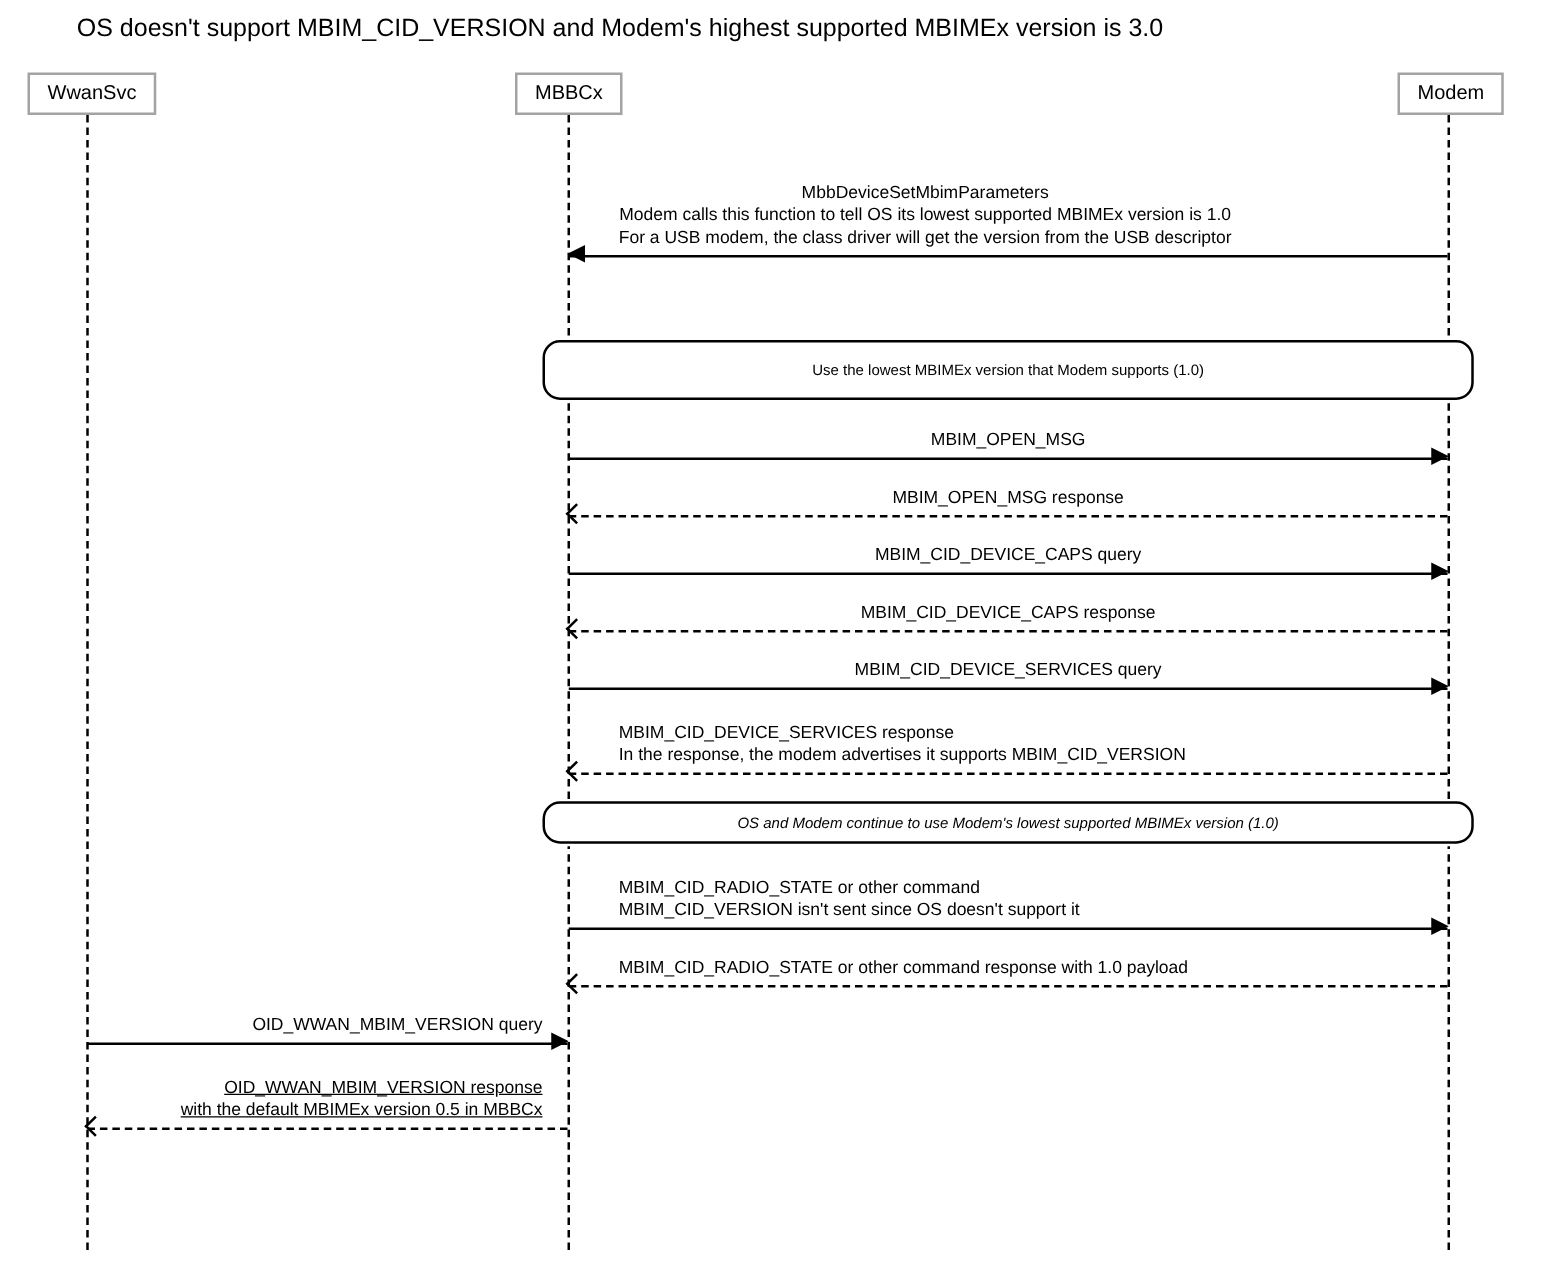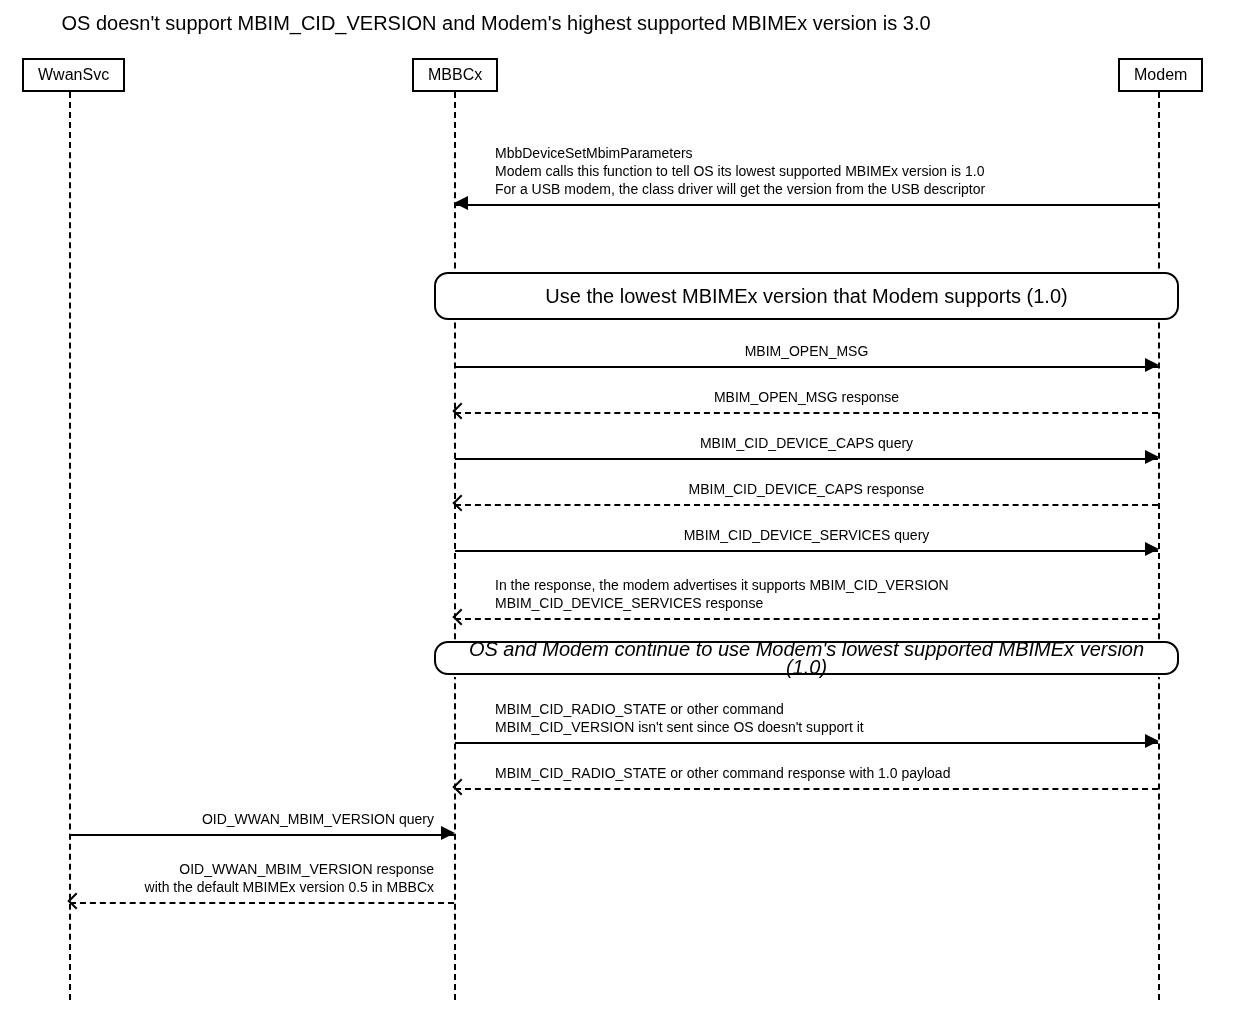--- a/index.html
+++ b/index.html
@@ -17,21 +17,21 @@
   .title {
     position: absolute;
     top: 12px;
     left: 0;
     width: 992px;
     text-align: center;
     font-size: 20px;
   }
   .actor-box {
     position: absolute;
-    border: 2px solid #000000;
+    border: 2px solid #a3a3a3;
     background: #fff;
     font-size: 16px;
     padding: 6px 14px;
     white-space: nowrap;
   }
   .lifeline {
     position: absolute;
     border-left: 2px dashed #000;
   }
   .mask {
@@ -112,21 +112,21 @@
     border-bottom: 6px solid transparent;
     border-right: 12px solid #000;
   }
 
   
   .note {
     position: absolute;
     border: 2px solid #000;
     border-radius: 14px;
     background: #fff;
-    font-size: 20px;
+    font-size: 12px;
     line-height: 18px;
     text-align: center;
     display: flex;
     align-items: center;
     justify-content: center;
     padding: 4px 10px;
     box-sizing: border-box;
   }
 </style>
 </head>
@@ -134,21 +134,21 @@
 
 <div class="canvas">
 
   <div class="title">OS doesn't support MBIM_CID_VERSION and Modem's highest supported MBIMEx version is 3.0</div>
 
   <div class="lifeline" style="left:69px; top:92px; height:908px;"></div>
   <div class="lifeline" style="left:454px; top:92px; height:908px;"></div>
   <div class="lifeline" style="left:1158px; top:92px; height:908px;"></div>
 
   <div class="msg" style="left:455px; top:204px; width:703px;">
-    <div class="labels" style="left:40px; bottom:6px;">
+    <div class="labels" style="left:40px; bottom:6px;text-align:center;">
       <div>MbbDeviceSetMbimParameters</div>
       <div>Modem calls this function to tell OS its lowest supported MBIMEx version is 1.0</div>
       <div>For a USB modem, the class driver will get the version from the USB descriptor</div>
     </div>
     <div class="line solid"></div>
     <div class="arrow-left"></div>
   </div>
 
 
   <div class="mask" style="left:450px; top:272px; width:12px; height:50px;"></div>
@@ -184,22 +184,22 @@
   </div>
 
   <div class="msg center" style="left:455px; top:550px; width:703px;">
     <div class="labels" style="bottom:6px;"><span>MBIM_CID_DEVICE_SERVICES query</span></div>
     <div class="line solid"></div>
     <div class="arrow-right"></div>
   </div>
 
   <div class="msg" style="left:455px; top:618px; width:703px;">
     <div class="labels" style="left:40px; bottom:6px;">
+      <div>MBIM_CID_DEVICE_SERVICES response</div>
       <div>In the response, the modem advertises it supports MBIM_CID_VERSION</div>
-      <div>MBIM_CID_DEVICE_SERVICES response</div>
     </div>
     <div class="line dashed"></div>
     <div class="arrow-left-open"></div>
   </div>
 
   <div class="mask" style="left:450px; top:641px; width:12px; height:36px;"></div>
   <div class="mask" style="left:1152px; top:641px; width:12px; height:36px;"></div>
   <div class="note" style="left:434px; top:641px; width:745px; height:34px;font-style:italic;">
     <div>OS and Modem continue to use Modem's lowest supported MBIMEx version (1.0)</div>
   </div>
@@ -223,21 +223,21 @@
 
   <div class="msg" style="left:70px; top:834px; width:384px;">
     <div class="labels" style="right:20px; bottom:6px; margin-top:32px;">
       <div>OID_WWAN_MBIM_VERSION query</div>
     </div>
     <div class="line solid"></div>
     <div class="arrow-right"></div>
   </div>
 
   <div class="msg" style="left:70px; top:902px; width:384px;">
-    <div class="labels" style="right:20px; bottom:6px; text-align:right;">
+    <div class="labels" style="right:20px; bottom:6px; text-align:right;text-decoration:underline;">
       <div>OID_WWAN_MBIM_VERSION response</div>
       <div>with the default MBIMEx version 0.5 in MBBCx</div>
     </div>
     <div class="line dashed"></div>
     <div class="arrow-left-open"></div>
   </div>
 
   <div class="actor-box" style="left:22px;  top:58px;"><span>WwanSvc</span></div>
   <div class="actor-box" style="left:412px; top:58px;"><span>MBBCx</span></div>
   <div class="actor-box" style="left:1118px; top:58px;"><span>Modem</span></div>

